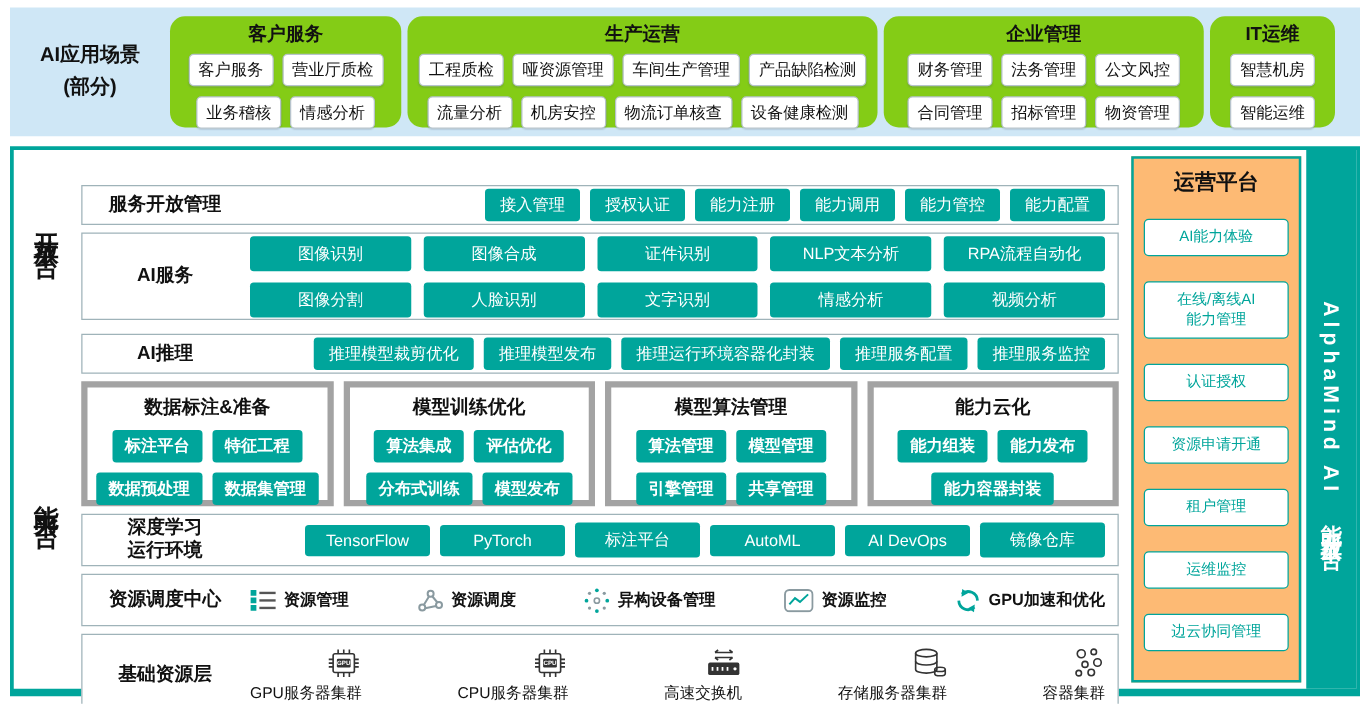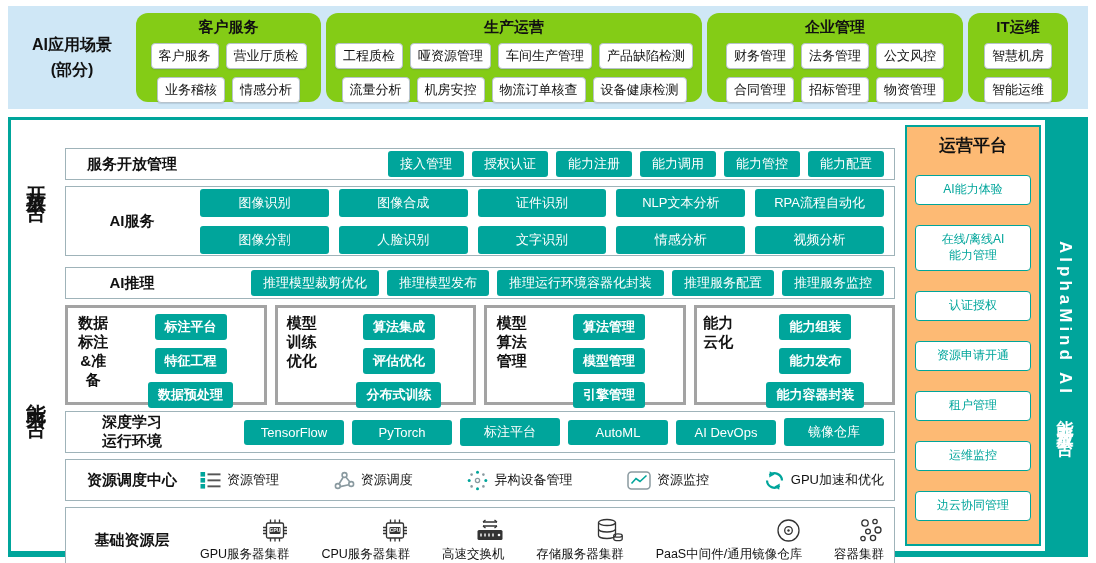--- a/index.html
+++ b/index.html
@@ -43,29 +43,29 @@
   .rowbox { border: 1px solid #9fb3b9; background: #fff; display: flex; align-items: center; padding: 3px 10px; gap: 12px; }
   .row-title { flex: none; width: 112px; text-align: center; font-weight: bold; font-size: 15px; white-space: pre-line; line-height: 1.25; }
   .row-chips { flex: 1; display: flex; align-items: center; justify-content: flex-end; gap: 8px; }
   .tchip { background: #00a59b; color: #fff; font-size: 13px; text-align: center; padding: 4px 12px; border-radius: 3px; white-space: nowrap; }
   .box-svc { min-height: 32px; }
   .box-ai-svc { min-height: 70px; }
   .grid5 { flex: 1; display: grid; grid-template-columns: repeat(5, 1fr); gap: 9px 10px; }
   .grid5 .tchip { padding: 5px 8px; }
   .box-inference { min-height: 32px; margin-top: 5px; }
   .colrow { display: flex; gap: 8px; min-height: 100px; }
-  .colbox { flex: 1; border: 3px solid #a3a3a3; padding: 6px 5px 9px; display: flex; flex-direction: row; gap: 9px; }
+  .colbox { flex: 1; border: 5px solid #a3a3a3; padding: 6px 5px 9px; display: flex; flex-direction: column; gap: 9px; }
   .c-title { text-align: center; font-weight: bold; font-size: 15px; }
   .c-chips { display: flex; flex-wrap: wrap; justify-content: center; gap: 8px; }
   .c-chips .tchip { padding: 4px 10px; font-weight: bold; }
   .box-dl { min-height: 42px; }
   .box-dl .tchip { min-width: 100px; padding: 5px 10px; }
   .box-sched { min-height: 42px; }
   .sched-items { flex: 1; display: flex; align-items: center; justify-content: space-between; }
-  .sched-item { display: flex; align-items: center; gap: 6px; font-size: 13px; }
+  .sched-item { display: flex; align-items: center; gap: 6px; font-size: 13px; font-weight: bold; }
   .box-base { min-height: 66px; }
   .base-items { flex: 1; display: flex; align-items: flex-end; justify-content: space-between; }
   .base-item { display: flex; flex-direction: column; align-items: flex-end; gap: 2px; font-size: 12.5px; }
   .icn { display: inline-flex; align-items: center; }
   
   .ops {
     flex: none; width: 136px; margin: 5px 4px; border: 2px solid #00a59b;
     display: flex; flex-direction: column; align-items: center; padding: 7px 8px 9px; background: #fdba74;
   }
   .ops-title { font-weight: bold; font-size: 17px; }
@@ -364,30 +364,20 @@
                   <ellipse cx="22" cy="18.5" rx="4.2" ry="1.7"></ellipse>
                   <path d="M17.8 18.5v3.4c0 .9 1.9 1.7 4.2 1.7s4.2-.8 4.2-1.7v-3.4"></path>
                 </g>
               </svg>
           </span>
           <span class="base-label">存储服务器集群</span>
         </div>
         <div class="base-item">
           <span class="icn">
             <svg width="27" height="27" viewBox="0 0 27 27">
-                <circle cx="13.5" cy="13.5" r="10.5" fill="none" stroke="#333" stroke-width="1.3"></circle>
-                <circle cx="13.5" cy="13.5" r="3.8" fill="none" stroke="#333" stroke-width="1.3"></circle>
-                <circle cx="13.5" cy="13.5" r="1.2" fill="#333"></circle>
-              </svg>
-          </span>
-          <span class="base-label">PaaS中间件/通用镜像仓库</span>
-        </div>
-        <div class="base-item">
-          <span class="icn">
-            <svg width="27" height="27" viewBox="0 0 27 27">
                 <g fill="none" stroke="#333" stroke-width="1.3">
                   <circle cx="8" cy="6" r="3.2"></circle>
                   <circle cx="18" cy="4.5" r="2.2"></circle>
                   <circle cx="21" cy="13" r="3"></circle>
                   <circle cx="11" cy="14.5" r="2.4"></circle>
                   <circle cx="6" cy="21.5" r="2.2"></circle>
                   <circle cx="16" cy="21" r="2.6"></circle>
                 </g>
               </svg>
           </span>

